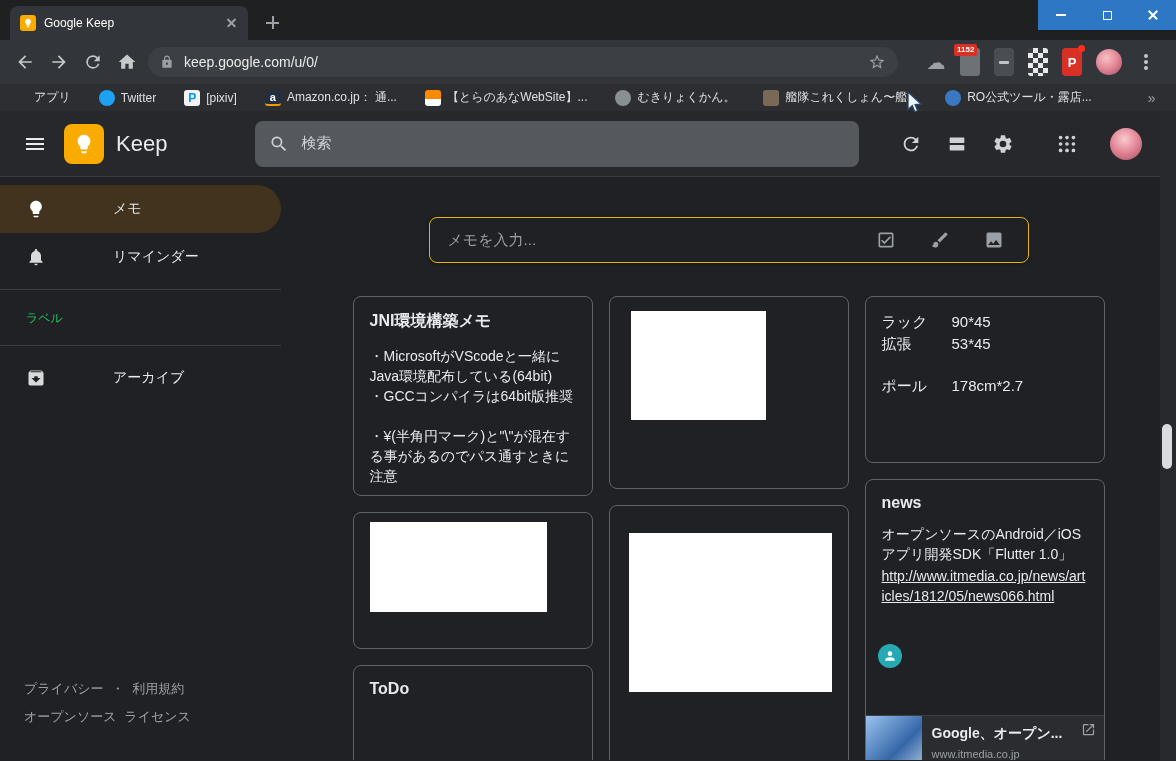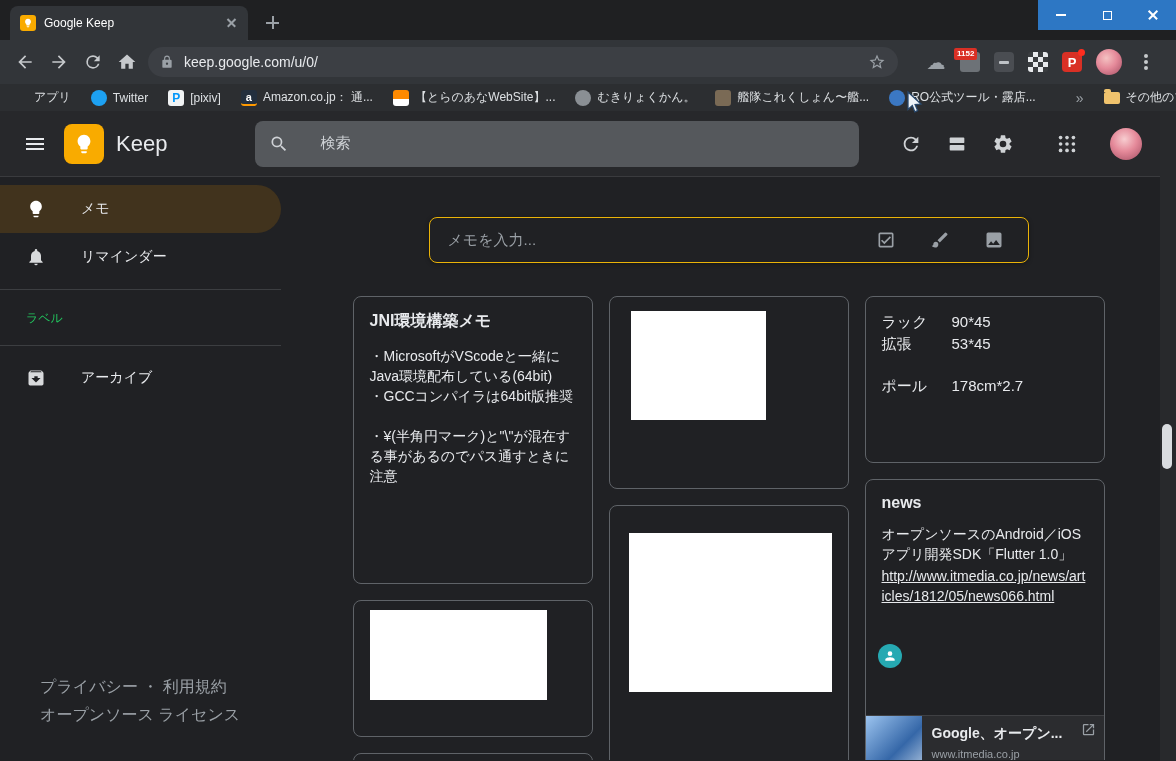--- a/index.html
+++ b/index.html
@@ -28,36 +28,36 @@
 
   
   .navbar { height:44px; background:#323539; display:flex; align-items:center; padding:0 8px; position:relative; }
   .nav-btn { width:34px; height:34px; display:flex; align-items:center; justify-content:center; border-radius:50%; flex-shrink:0; }
   .nav-btn svg { width:20px; height:20px; fill:#c6c9cc; }
   .omnibox { width:750px; height:30px; background:#3c3f44; border-radius:15px; display:flex; align-items:center; padding:0 12px; gap:10px; margin-left:4px; flex-shrink:0; }
   .omnibox svg.lock { width:14px; height:14px; fill:#9aa0a6; flex-shrink:0; }
   .url-text { flex:1; font-size:14px; color:#e8eaed; white-space:nowrap; overflow:hidden; }
   .omnibox svg.star { width:18px; height:18px; fill:#9aa0a6; flex-shrink:0; }
   .ext-area { display:flex; align-items:center; gap:14px; margin-left:28px; }
-  .ext-icon { width:20px; height:20px; position:relative; display:flex; align-items:center; justify-content:center; }
+  .ext-icon { width:20px; height:28px; position:relative; display:flex; align-items:center; justify-content:center; }
   .ico-cloud::before { content:"☁"; color:#9aa0a6; font-size:19px; line-height:1; font-family:"DejaVu Sans",sans-serif; }
   .ico-mail { background:#6d7277; border-radius:3px; }
   .mail-badge { position:absolute; top:-4px; left:-6px; background:#d93025; color:#fff; font-size:8px; font-weight:bold; padding:1px 3px; border-radius:2px; line-height:1.2; }
   .ico-ext-dark { background:#4a4d52; border-radius:4px; }
   .ico-ext-dark::before { content:""; width:10px; height:3px; background:#bfc3c7; border-radius:1px; }
   .ico-checker { background:repeating-conic-gradient(#e8eaed 0 90deg,#3a3d40 0 180deg) 0 0/10px 10px; border-radius:3px; }
   .ico-p { background:#d93025; border-radius:4px; color:#fff; font-weight:bold; font-size:13px; }
   .ico-p::before { content:"P"; }
   .ico-p .notif { position:absolute; right:-3px; top:-3px; width:7px; height:7px; background:#ff2d1f; border-radius:50%; }
   .avatar-sm { width:26px; height:26px; border-radius:50%; background:radial-gradient(circle at 40% 35%, #f4c2c2 0%, #e58a9a 45%, #a34d62 100%); flex-shrink:0; }
   .ico-dots { width:4px; height:4px; border-radius:50%; background:#c6c9cc; box-shadow:0 -6px 0 #c6c9cc, 0 6px 0 #c6c9cc; margin:0 8px; }
   .mouse-cursor { position:absolute; left:903px; top:50px; width:24px; height:26px; z-index:99; pointer-events:none; }
 
   
-  .bookmarks { height:27px; background:#2c2e31; display:flex; align-items:center; padding:0 12px; gap:20px; font-size:12px; color:#dde0e3; white-space:nowrap; overflow:hidden; }
+  .bookmarks { height:27px; background:#2c2e31; display:flex; align-items:center; padding:0 12px; gap:28px; font-size:12px; color:#dde0e3; white-space:nowrap; overflow:hidden; }
   .bm-item { display:flex; align-items:center; gap:6px; flex-shrink:0; }
   .bm-ico { width:16px; height:16px; border-radius:3px; flex-shrink:0; display:flex; align-items:center; justify-content:center; }
   .bm-apps { display:grid; grid-template-columns:7px 7px; grid-template-rows:7px 7px; gap:1px; border-radius:0; }
   .bm-apps i { display:block; } .bm-apps i:nth-child(1){background:#4285F4;} .bm-apps i:nth-child(2){background:#EA4335;} .bm-apps i:nth-child(3){background:#FBBC05;} .bm-apps i:nth-child(4){background:#34A853;}
   .bm-twitter { background:#1DA1F2; border-radius:50%; }
   .bm-pixiv { background:#f1f3f4; color:#0096fa; font-weight:bold; font-size:12px; }
   .bm-pixiv::before { content:"P"; }
   .bm-amazon { background:#232f3e; color:#fff; font-size:11px; font-weight:bold; border-bottom:2px solid #ff9900; }
   .bm-amazon::before { content:"a"; }
   .bm-tora { background:linear-gradient(180deg,#ff8a00 55%,#fff 55%); }
@@ -73,37 +73,37 @@
   .keep-app { position:relative; height:650px; background:#202124; }
   .keep-header { height:66px; background:#27282b; border-bottom:1px solid #3a3b3e; display:flex; align-items:center; padding:0 12px; }
   .icon-btn { width:46px; height:46px; border-radius:50%; display:flex; align-items:center; justify-content:center; flex-shrink:0; }
   .hamburger { width:18px; height:12px; position:relative; }
   .hamburger::before,.hamburger::after { content:""; position:absolute; left:0; width:18px; height:2px; background:#e8eaed; }
   .hamburger::before { top:0; box-shadow:0 5px 0 #e8eaed; } .hamburger::after { bottom:0; }
   .keep-logo { width:40px; height:40px; border-radius:8px; background:#f9ab00; display:flex; align-items:center; justify-content:center; margin-left:6px; flex-shrink:0; }
   .keep-title { font-size:22px; color:#e8eaed; margin-left:12px; }
   .keep-search { width:604px; height:46px; background:#55585c; border-radius:8px; display:flex; align-items:center; padding:0 14px; gap:12px; margin-left:88px; flex-shrink:0; }
   .keep-search svg { width:20px; height:20px; fill:#cfd2d6; }
-  .keep-search-text { color:#cfd2d6; font-size:15px;margin-left:19px; }
+  .keep-search-text { color:#cfd2d6; font-size:15px; }
   .hdr-right { display:flex; align-items:center; margin-left:auto; margin-right:22px; }
   .hdr-right .icon-btn { width:46px; height:46px; }
   .hdr-right svg { width:22px; height:22px; fill:#cfd2d5; }
   .apps-grid { margin-left:18px; }
   .avatar-lg { width:32px; height:32px; border-radius:50%; background:radial-gradient(circle at 45% 35%, #f7cdd0 0%, #e58a9a 45%, #a34d62 100%); margin-left:20px; flex-shrink:0; }
 
   
   .keep-body { display:flex; height:583px; position:relative; }
   .sidebar { width:281px; flex-shrink:0; padding-top:8px; position:relative; }
-  .side-item { height:48px; display:flex; align-items:center; padding-left:26px; border-radius:0 24px 24px 0; color:#e8eaed; font-size:14px; }
+  .side-item { height:48px; display:flex; align-items:center; padding-left:26px; border-radius:0 24px 24px 0; color:#e8eaed; font-size:14px;gap:32px; }
   .side-item svg { width:20px; height:20px; fill:#d8dadc; margin-right:35px; flex-shrink:0; }
   .side-item.active { background:#41331d; }
   .side-item.active svg { fill:#fff; }
   .side-divider { border-top:1px solid #3c3e41; margin:8px 0; }
   .side-heading { font-size:12px; color:#22c55e; padding:12px 0 10px 26px; }
-  .side-footer { position:absolute; left:40px; font-size:16px; color:#9aa0a6; }
+  .side-footer { position:absolute; left:24px; font-size:13px; color:#9aa0a6;font-family:Liberation Mono, monospace; }
   .side-footer a { color:#9aa0a6; text-decoration:none; }
 
   .keep-main { flex:1; overflow:hidden; padding-top:36px; }
   .composer { width:600px; height:46px; margin:4px auto; border:1px solid #eab308; border-radius:8px; background:#202124; display:flex; align-items:center; padding:0 24px 0 18px; box-shadow:0 1px 4px rgba(0,0,0,.35); }
   .composer-placeholder { flex:1; color:#9aa0a6; font-size:15px; }
   .composer svg { width:20px; height:20px; fill:#9aa0a6; margin-left:34px; flex-shrink:0; }
 
   .grid { width:752px; margin:33px auto 0; display:flex; gap:16px; }
   .colmn { width:240px; display:flex; flex-direction:column; gap:16px; }
   .card { border:1px solid #5f6368; border-radius:8px; background:#202124; position:relative; overflow:hidden; }
@@ -349,21 +349,21 @@
               <path d="M7 14a3 3 0 0 0-3 3c0 1.31-1.16 2-2 2 .92 1.22 2.49 2 4 2a4 4 0 0 0 4-4 3 3 0 0 0-3-3zm13.71-9.37l-1.34-1.34a1 1 0 0 0-1.41 0L9 12.25 11.75 15l8.96-8.96a1 1 0 0 0 0-1.41z"></path>
             </svg>
           <svg viewBox="0 0 24 24">
               <path d="M21 19V5a2 2 0 0 0-2-2H5a2 2 0 0 0-2 2v14a2 2 0 0 0 2 2h14a2 2 0 0 0 2-2zM8.5 13.5l2.5 3.01L14.5 12l4.5 6H5l3.5-4.5z"></path>
             </svg>
         </div>
 
         <div class="grid">
 
           <div class="colmn">
-            <div class="card card-pad" style="height:288px;">
+            <div class="card card-pad" style="height:200px;">
               <div class="card-title">JNI環境構築メモ</div>
               <div class="card-body">・MicrosoftがVScodeと一緒に
 Java環境配布している(64bit)
 ・GCCコンパイラは64bit版推奨
 
 ・¥(半角円マーク)と"\"が混在す
 る事があるのでパス通すときに
 注意</div>
             </div>
             <div class="card" style="height:137px;">

